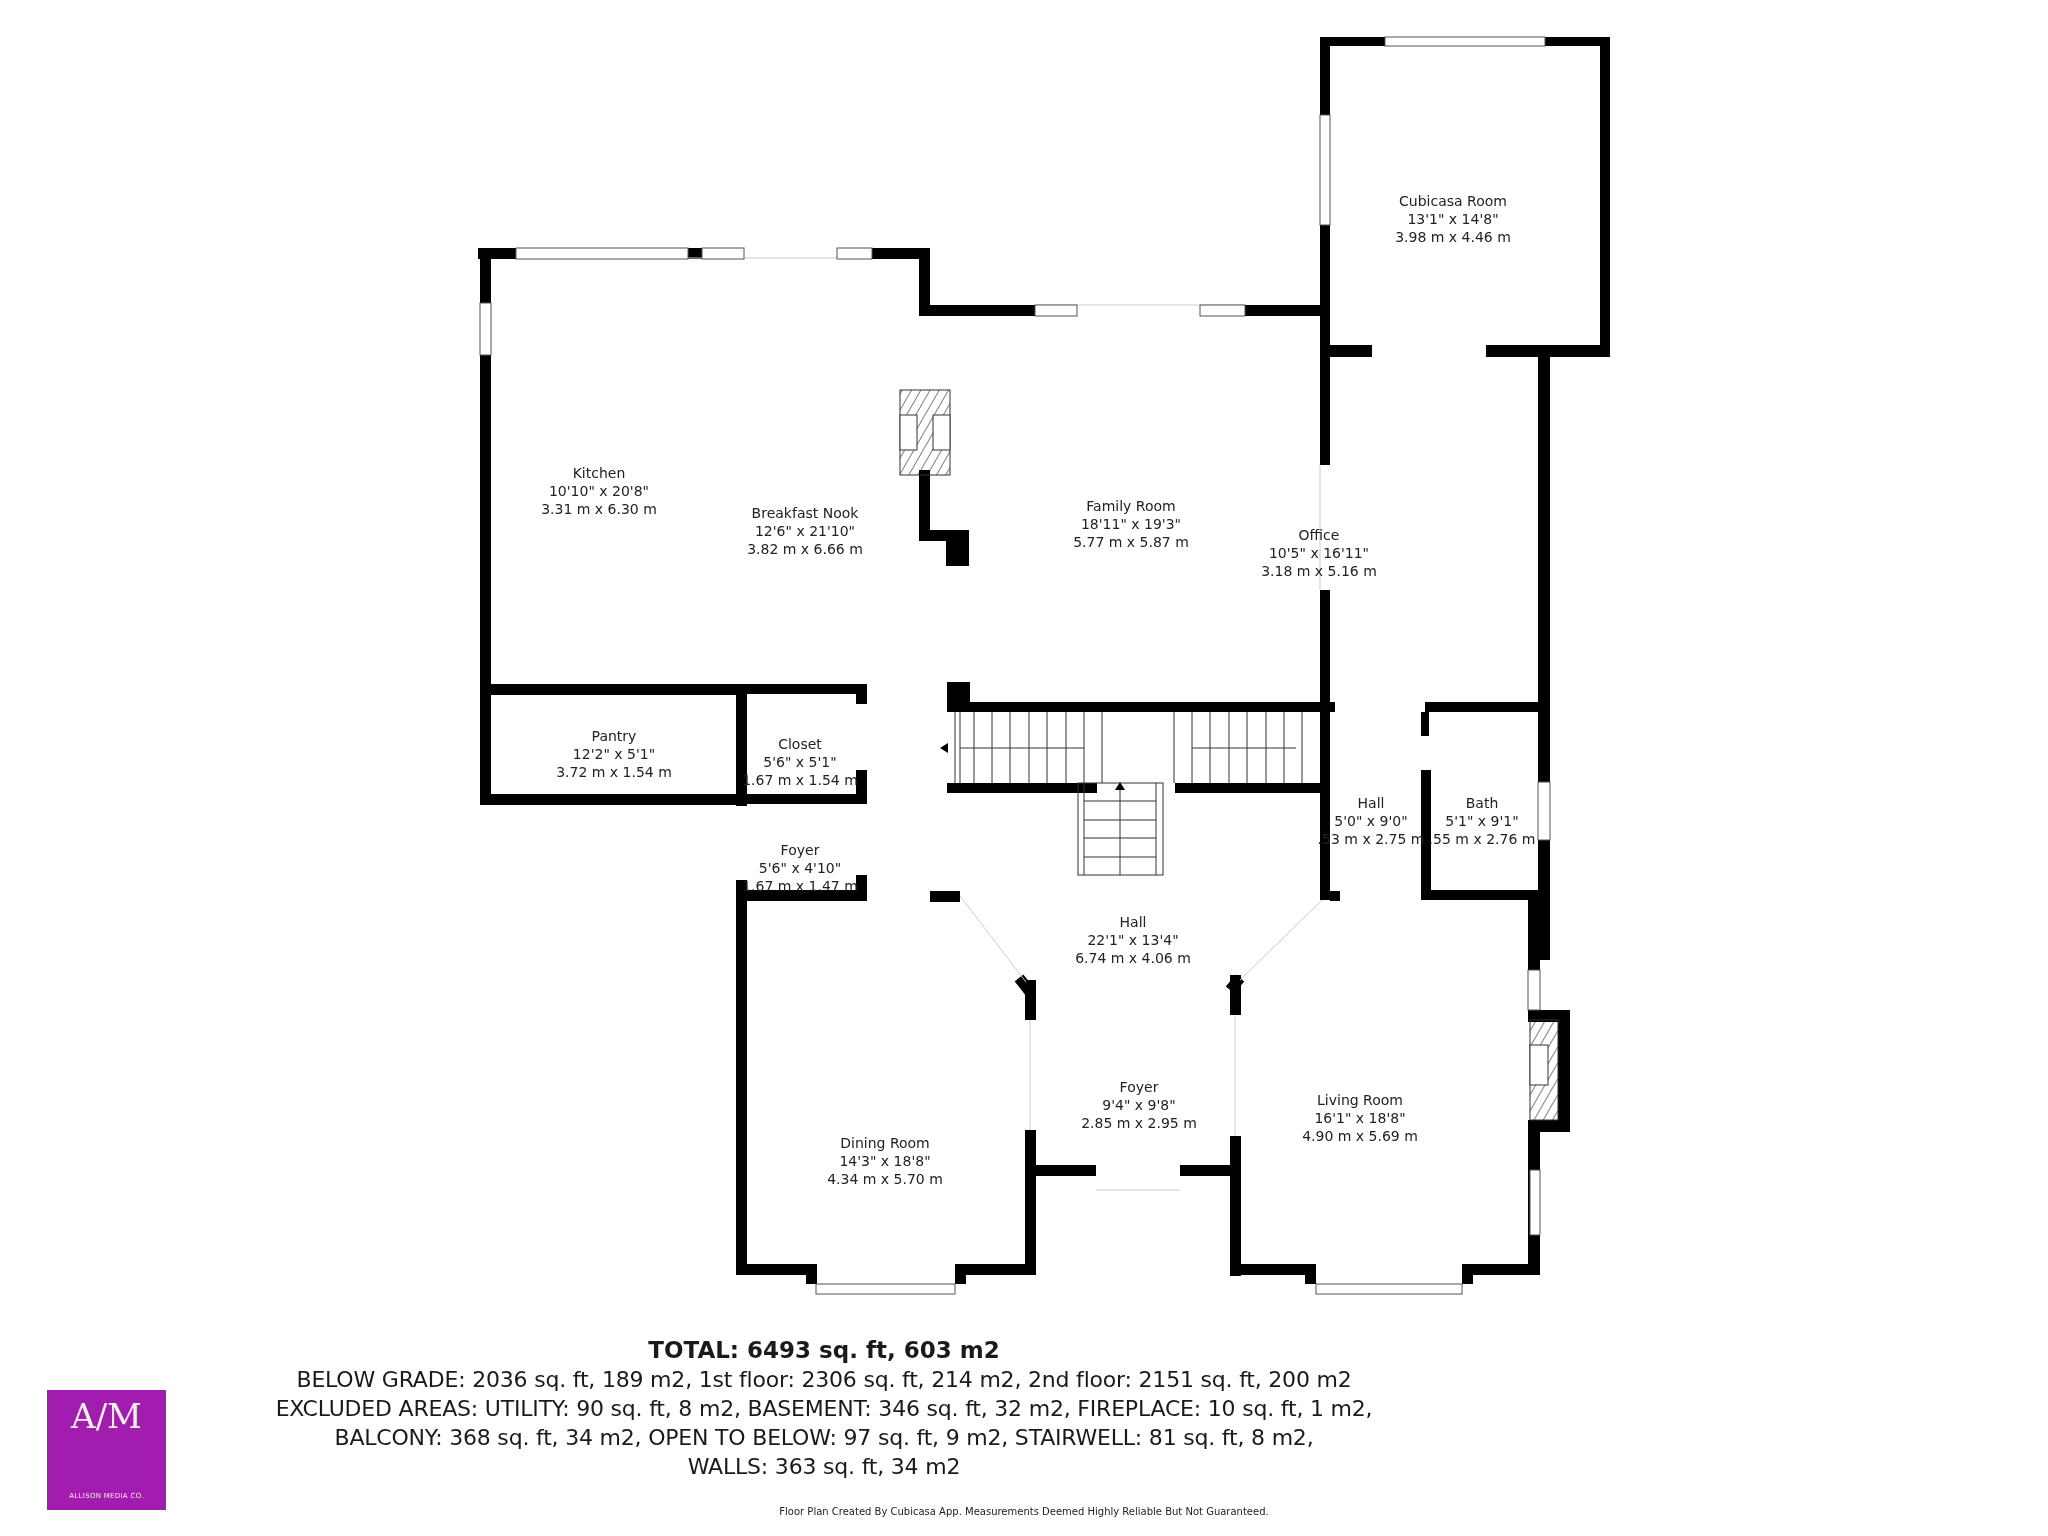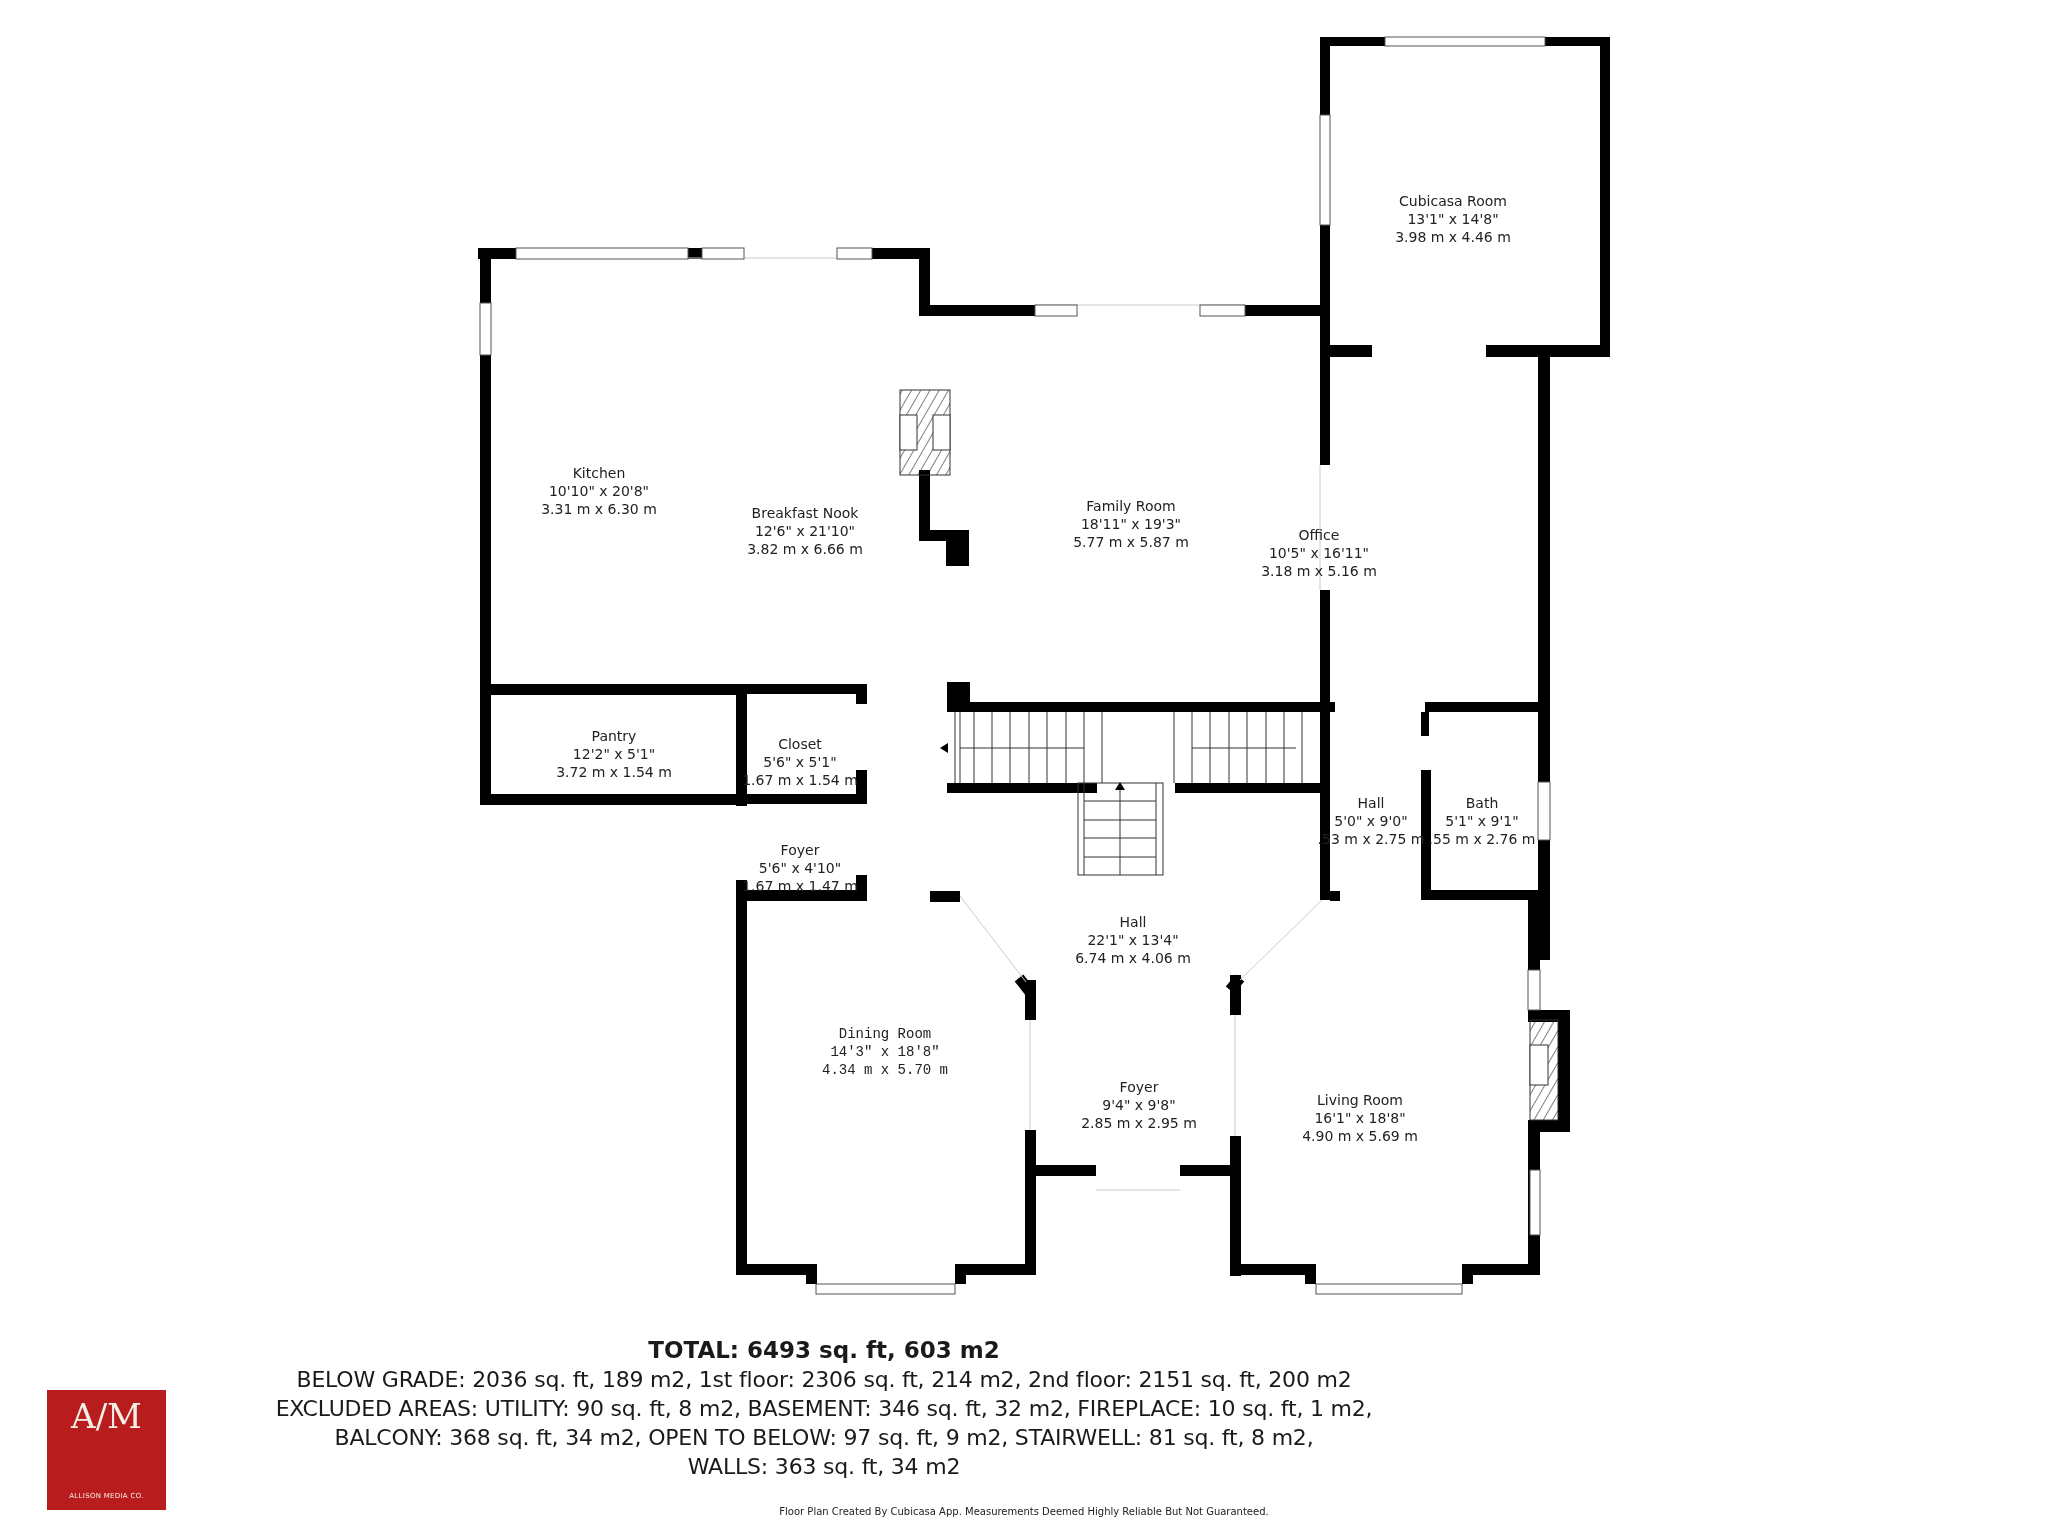--- a/index.html
+++ b/index.html
@@ -4,21 +4,21 @@
 <style>
   html, body { margin:0; padding:0; background:#ffffff; }
   body { width:2048px; height:1536px; position:relative; overflow:hidden; font-family:"DejaVu Sans", sans-serif; color:#1a1a1a; }
   #plan { position:absolute; left:0; top:0; width:2048px; height:1536px; }
   .room-label { position:absolute; transform:translate(-50%,-50%); text-align:center; font-size:14px; line-height:18px; white-space:nowrap; color:#222; }
   .room-label div { display:block; }
   #summary { position:absolute; left:0; width:1648px; top:1335px; text-align:center; font-family:"DejaVu Sans", sans-serif; }
   #summary .total { font-weight:bold; font-size:23px; line-height:30px; }
   #summary .line { font-size:22px; line-height:29px; letter-spacing:-0.2px; }
   #disclaimer { position:absolute; left:0; width:2048px; top:1506px; text-align:center; font-size:10px; color:#222; }
-  #logo { position:absolute; left:47px; top:1390px; width:119px; height:120px; background:#b91c1c; color:#f2efe6; }
+  #logo { position:absolute; left:47px; top:1390px; width:119px; height:120px; background:#a21caf; color:#f2efe6; }
   #logo .mono { position:absolute; left:0; top:6px; width:119px; text-align:center; font-family:"DejaVu Serif", serif; font-size:34px; line-height:40px; }
   #logo .name { position:absolute; left:0; bottom:10px; width:119px; text-align:center; font-size:7px; letter-spacing:0.3px; }
 </style>
 </head>
 <body>
 
 <svg id="plan" viewBox="0 0 2048 1536" xmlns="http://www.w3.org/2000/svg">
   <defs>
     <pattern id="hatch" width="8" height="8" patternUnits="userSpaceOnUse" patternTransform="rotate(30)">
       <line x1="0" y1="0" x2="0" y2="8" stroke="#000" stroke-width="1"></line>
@@ -224,21 +224,21 @@
     <div class="room-label" style="left: 1482px; top: 821px;">
       <div>Bath</div>
       <div>5'1" x 9'1"</div>
       <div>.55 m x 2.76 m</div>
     </div>
     <div class="room-label" style="left: 1133px; top: 940px;">
       <div>Hall</div>
       <div>22'1" x 13'4"</div>
       <div>6.74 m x 4.06 m</div>
     </div>
-    <div class="room-label" style="left: 885px; top: 1052px; font-family: Liberation Mono, monospace;">
+    <div class="room-label" style="left: 885px; top: 1161px;">
       <div>Dining Room</div>
       <div>14'3" x 18'8"</div>
       <div>4.34 m x 5.70 m</div>
     </div>
     <div class="room-label" style="left: 1139px; top: 1105px;">
       <div>Foyer</div>
       <div>9'4" x 9'8"</div>
       <div>2.85 m x 2.95 m</div>
     </div>
     <div class="room-label" style="left: 1360px; top: 1118px;">

